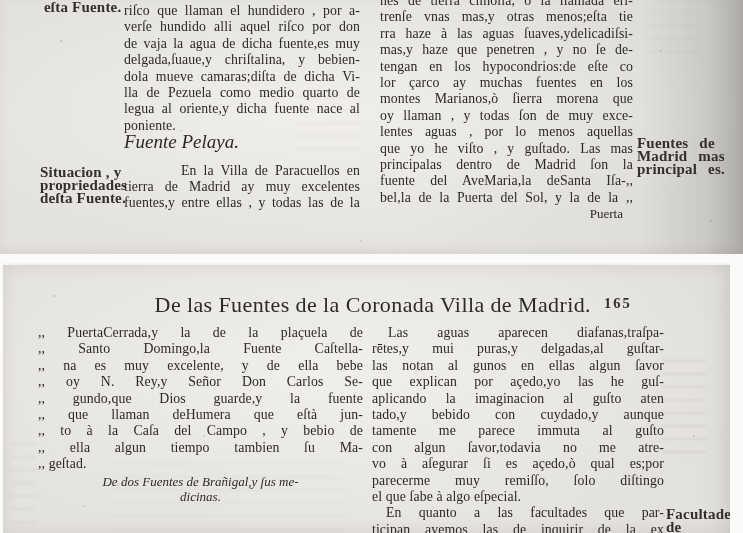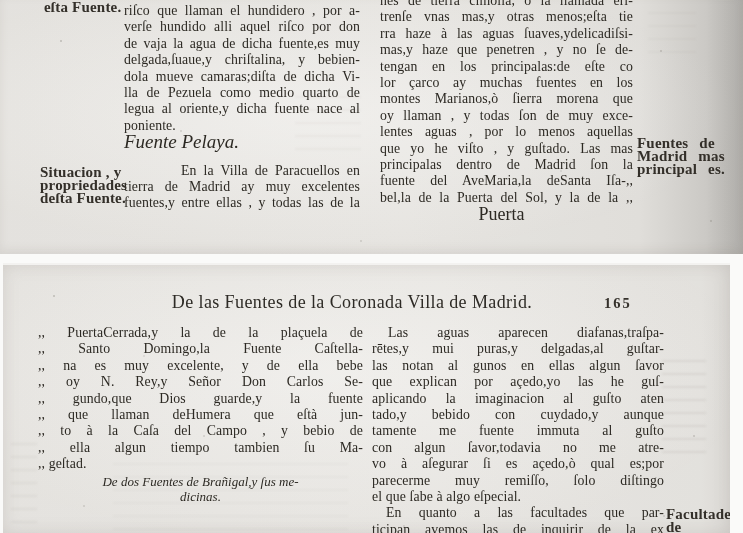--- a/index.html
+++ b/index.html
@@ -22,27 +22,27 @@
       linear-gradient(90deg, #e9e7e3 0%, #ebe9e5 60%, #e7e5e1 96%, #dedcd8 100%);
     box-shadow: inset 0 0 16px rgba(140,134,126,0.22);
     border-top:2px solid #f3f2f0;
   }
 
   .bodyline { font-size:13.8px; line-height:16.4px; color:#2c2923; letter-spacing:0.1px; }
   .j { text-align:justify; text-align-last:justify; }
   .col { position:absolute; }
 
   .heading-ital { font-style:italic; font-size:19px; line-height:16.4px; text-align:left; color:#2c2923; }
-  .catchword { font-size:18px; line-height:16.4px; color:#2c2923; text-align:center; padding-right:10px; }
+  .catchword { font-size:13px; line-height:16.4px; color:#2c2923; text-align:right; padding-right:10px; }
 
   .mnote { position:absolute; font-size:15px; line-height:12.8px; font-weight:bold; color:#332f29; letter-spacing:0.2px; }
   .mnote.wide div { word-spacing:7px; }
 
-  .bheader { position:absolute; left:110px; top:27px; width:478px; text-align:center;
-             font-size:18px; color:#2e2b26; letter-spacing:0.4px; }
+  .bheader { position:absolute; left:110px; top:27px; width:478px; text-align:right;
+             font-size:22px; color:#2e2b26; letter-spacing:0.4px; }
   .pagenum { position:absolute; left:601px; top:30px; font-size:14.5px; font-weight:bold;
              letter-spacing:2px; color:#35312b; }
 
   .subheading { margin-top:1px; font-style:italic; font-size:13px; line-height:15.2px;
                 text-align:center; color:#2c2923; }
 
   .indent57 { text-indent:57px; }
   .indent16 { text-indent:16px; }
   .indent14 { text-indent:14px; }
 
@@ -86,21 +86,21 @@
       <div class="bodyline j indent57">En la Villa de Paracuellos en</div>
       <div class="bodyline j">tierra de Madrid ay muy excelentes</div>
       <div class="bodyline j">fuentes,y entre ellas , y todas las de la</div>
     </div>
 
     <div class="col" style="left:380px; top:-7px; width:253px;">
       <div class="bodyline j">nes de tierra cimolia, ò la llamada eri-</div>
       <div class="bodyline j">trenſe vnas mas,y otras menos;eſta tie</div>
       <div class="bodyline j">rra haze à las aguas ſuaves,ydelicadiſsi-</div>
       <div class="bodyline j">mas,y haze que penetren , y no ſe de-</div>
-      <div class="bodyline j">tengan en los principalas:de eſte co</div>
+      <div class="bodyline j">tengan en los hypocondrios:de eſte co</div>
       <div class="bodyline j">lor çarco ay muchas fuentes en los</div>
       <div class="bodyline j">montes Marianos,ò ſierra morena que</div>
       <div class="bodyline j">oy llaman , y todas ſon de muy exce-</div>
       <div class="bodyline j">lentes aguas , por lo menos aquellas</div>
       <div class="bodyline j">que yo he viſto , y guſtado. Las mas</div>
       <div class="bodyline j">principalas dentro de Madrid ſon la</div>
       <div class="bodyline j">fuente del AveMaria,la deSanta Iſa-,,</div>
       <div class="bodyline j">bel,la de la Puerta del Sol, y la de la ,,</div>
       <div class="catchword">Puerta</div>
     </div>
@@ -143,21 +143,21 @@
       </div>
     </div>
 
     <div class="col" style="left:369px; top:60px; width:292px;">
       <div class="bodyline j indent16">Las aguas aparecen diafanas,traſpa-</div>
       <div class="bodyline j">rētes,y mui puras,y delgadas,al guſtar-</div>
       <div class="bodyline j">las notan al gunos en ellas algun ſavor</div>
       <div class="bodyline j">que explican por açedo,yo las he guſ-</div>
       <div class="bodyline j">aplicando la imaginacion al guſto aten</div>
       <div class="bodyline j">tado,y bebido con cuydado,y aunque</div>
-      <div class="bodyline j">tamente me fuente immuta al guſto</div>
+      <div class="bodyline j">tamente me parece immuta al guſto</div>
       <div class="bodyline j">con algun ſavor,todavia no me atre-</div>
       <div class="bodyline j">vo à aſegurar ſi es açedo,ò qual es;por</div>
       <div class="bodyline j">parecerme muy remiſſo, ſolo diſtingo</div>
       <div class="bodyline">el que ſabe à algo eſpecial.</div>
       <div class="bodyline j indent14">En quanto a las facultades que par-</div>
       <div class="bodyline j">ticipan avemos las de inquirir de la ex</div>
     </div>
 
     <div class="mnote" style="left:663px; top:243px;">Facultades de</div>
   </div>

